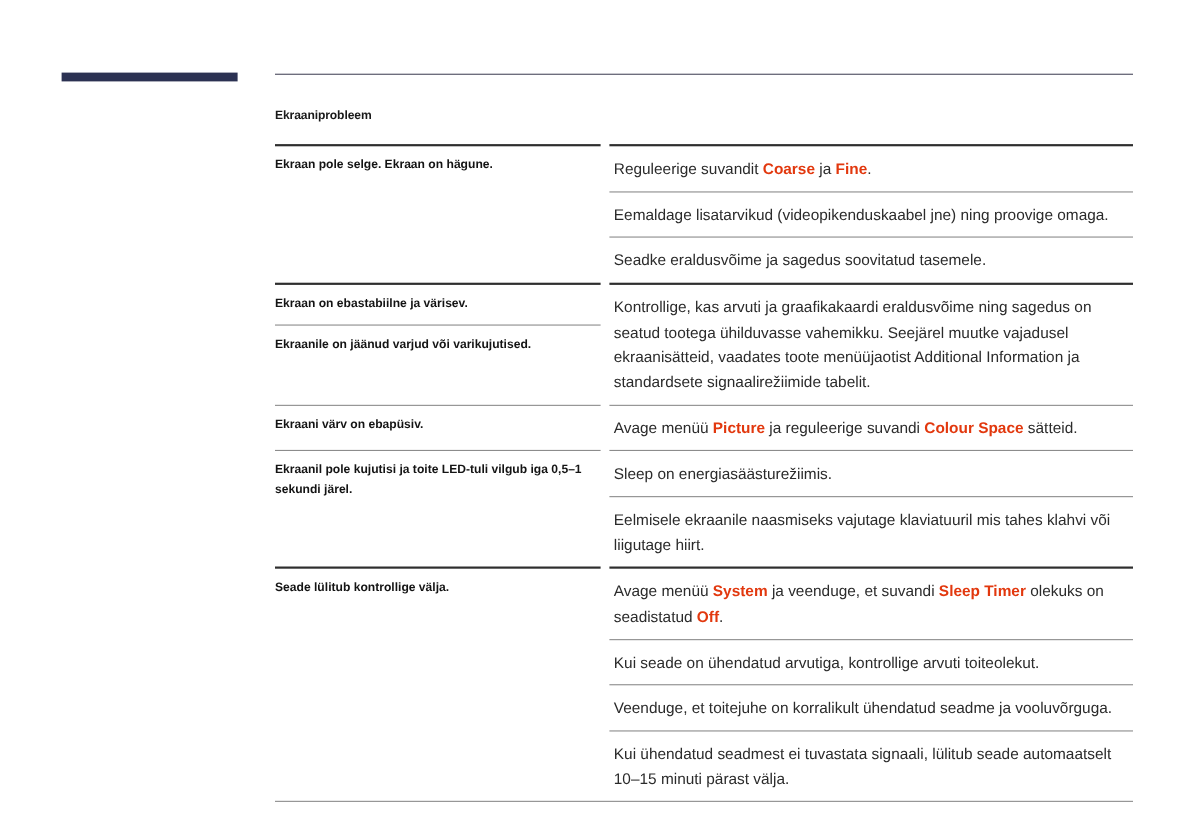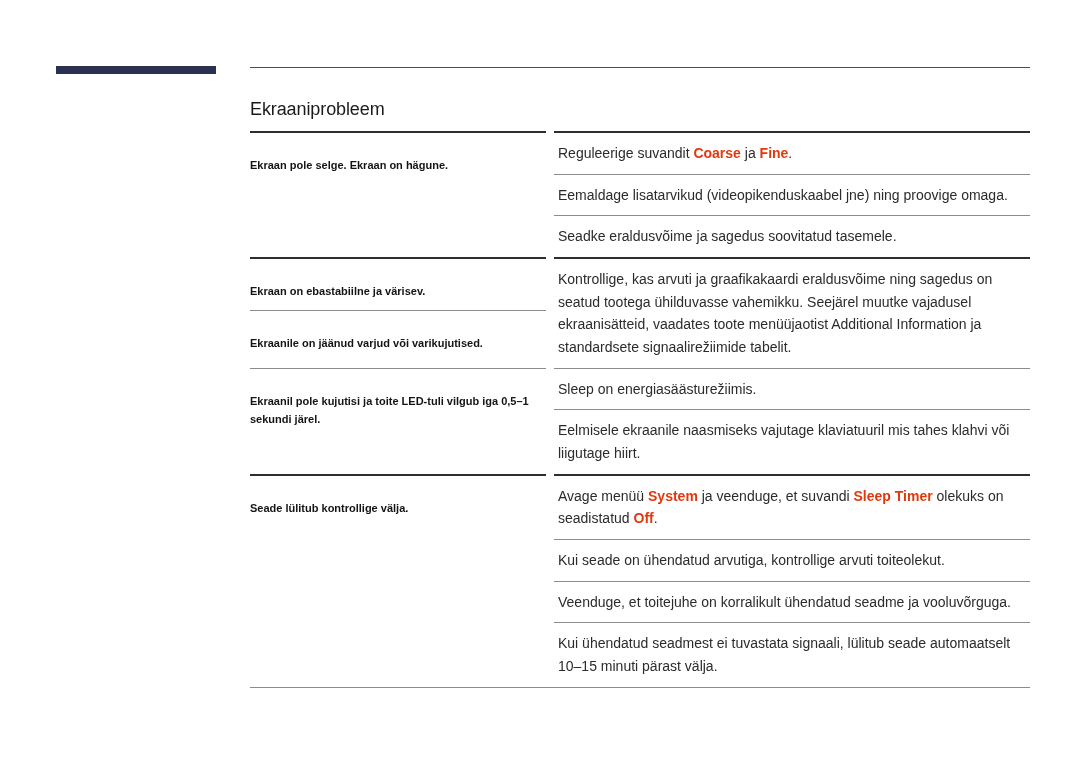--- a/index.html
+++ b/index.html
@@ -34,22 +34,22 @@
     width: 780px;
     height: 1px;
     background: #4b4b5e;
   }
 
   
   .page-title {
     position: absolute;
     left: 250px;
     top: 99px;
-    font-size: 18px;
-    font-weight: normal;
+    font-size: 11px;
+    font-weight: bold;
     letter-spacing: -0.1px;
     color: #1a1a1a;
   }
 
   
   .tbl-wrap {
     position: absolute;
     left: 250px;
     top: 131px;
     width: 780px;
@@ -68,21 +68,21 @@
   .c-right { width: 476px; }
 
   
   .lcell, .rcell {
     box-sizing: border-box;
   }
 
   .lrow {
     box-sizing: border-box;
     border-top: 1px solid #8c8c8c;
-    padding: 24px 10px 9px 0;
+    padding: 9px 10px 9px 0;
     font-size: 11px;
     font-weight: bold;
     line-height: 1.62;
     color: #141414;
   }
   .lrow.heavy { border-top: 2px solid #2e2e2e; }
 
   .rrow {
     box-sizing: border-box;
     border-top: 1px solid #8c8c8c;
@@ -136,20 +136,29 @@
             <div class="lrow heavy">Ekraan on ebastabiilne ja värisev.</div>
             <div class="lrow">Ekraanile on jäänud varjud või varikujutised.</div>
           </td>
           <td></td>
           <td class="rcell">
             <div class="rrow heavy">Kontrollige, kas arvuti ja graafikakaardi eraldusvõime ning sagedus on seatud tootega ühilduvasse vahemikku. Seejärel muutke vajadusel ekraanisätteid, vaadates toote menüüjaotist Additional Information ja standardsete signaalirežiimide tabelit.</div>
           </td>
         </tr>
         <tr>
           <td class="lcell">
+            <div class="lrow">Ekraani värv on ebapüsiv.</div>
+          </td>
+          <td></td>
+          <td class="rcell">
+            <div class="rrow">Avage menüü <em class="hl">Picture</em> ja reguleerige suvandi <em class="hl">Colour Space</em> sätteid.</div>
+          </td>
+        </tr>
+        <tr>
+          <td class="lcell">
             <div class="lrow">Ekraanil pole kujutisi ja toite LED-tuli vilgub iga 0,5–1 sekundi järel.</div>
           </td>
           <td></td>
           <td class="rcell">
             <div class="rrow">Sleep on energiasäästurežiimis.</div>
             <div class="rrow">Eelmisele ekraanile naasmiseks vajutage klaviatuuril mis tahes klahvi või liigutage hiirt.</div>
           </td>
         </tr>
         <tr>
           <td class="lcell">

